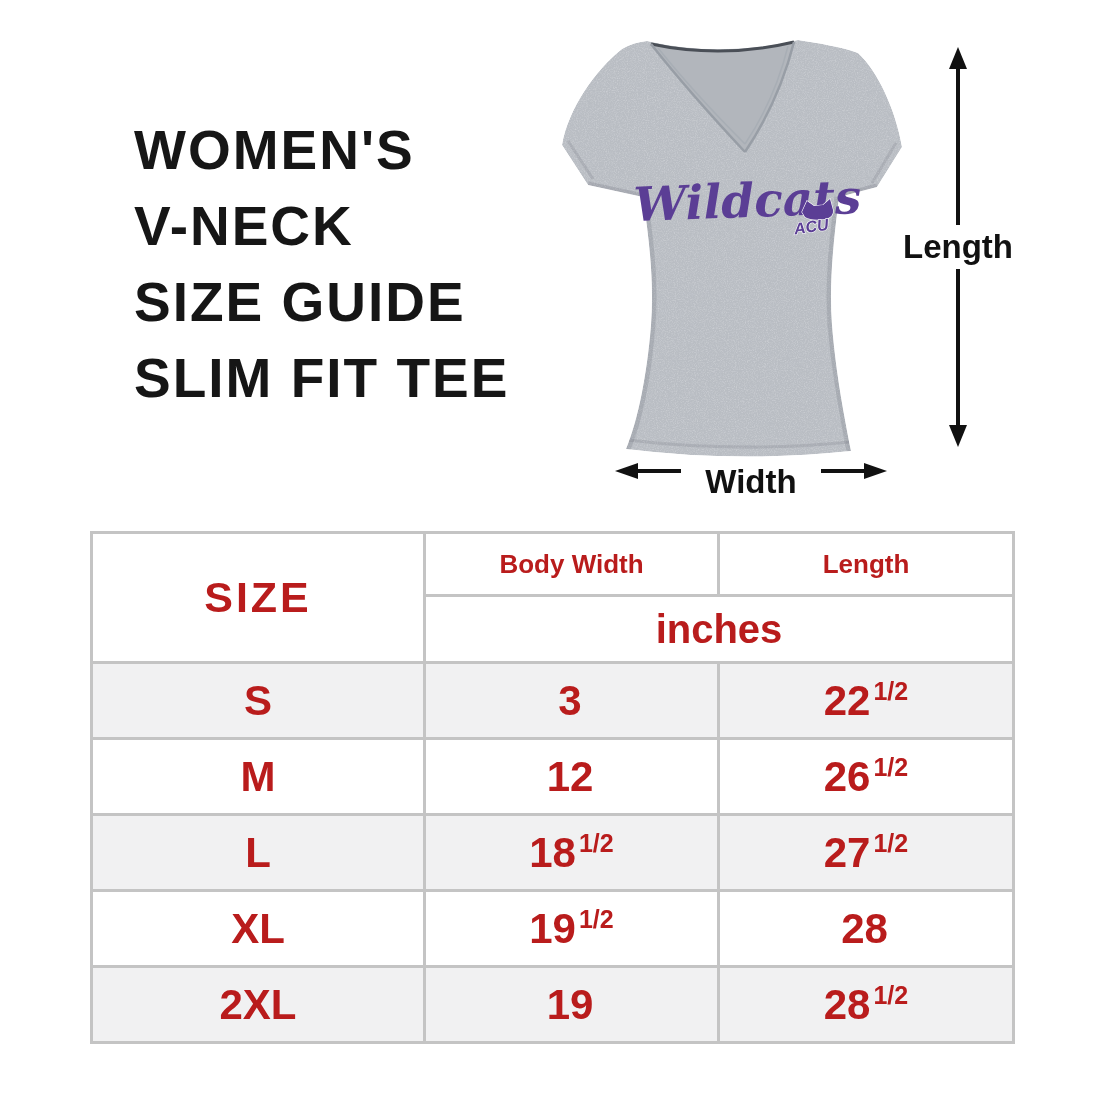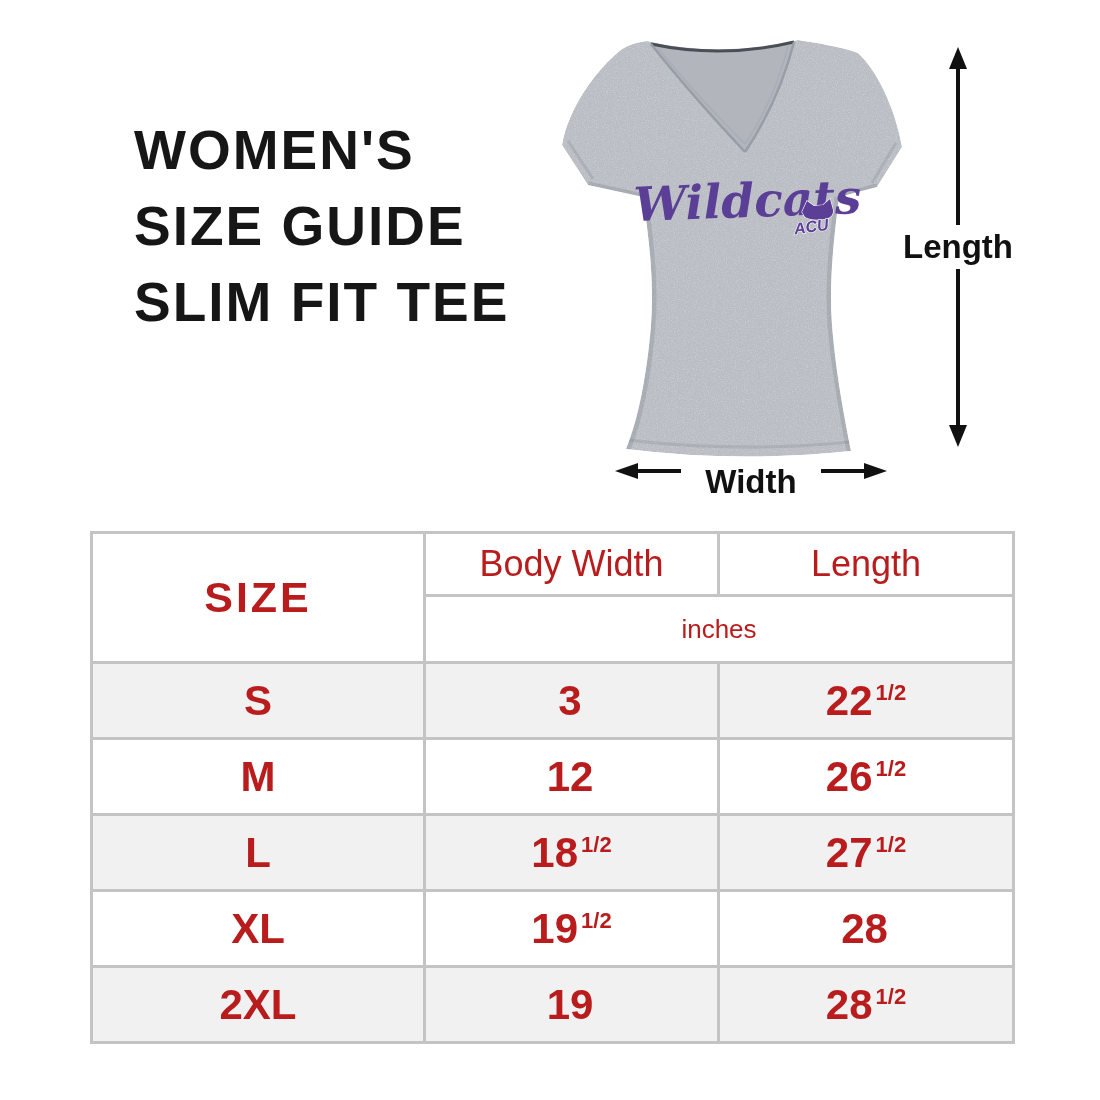--- a/index.html
+++ b/index.html
@@ -36,37 +36,38 @@
 
   
   table.size-table {
     position:absolute; left:90px; top:531px; width:922px;
     border-collapse:collapse; table-layout:fixed; text-align:center;
     color:#b91c1c;
   }
   .size-table th, .size-table td {
     border:3px solid #c4c4c4; background:#ffffff; padding:0;
   }
-  .size-table .hdr      { font-size:36px; font-weight:normal; height:60px; }
-  .size-table .hdr-units{ font-size:26px; font-weight:normal; height:64px; }
+  .size-table .hdr      { font-size:26px; font-weight:bold; height:60px; }
+  .size-table .hdr-units{ font-size:40px; font-weight:bold; height:64px; }
   .size-table .hdr-size { font-size:43px; font-weight:bold; letter-spacing:3px; }
   .size-table td { font-size:42px; font-weight:bold; height:73px; }
   .size-table tr.alt td { background:#f1f1f2; }
   .frac {
-    font-size:22px; font-weight:bold; position:relative; top:-15px;
+    font-size:25px; font-weight:bold; position:relative; top:-15px;
     margin-left:3px; letter-spacing:0;
   }
 </style>
 </head>
 <body>
 
 <div class="page">
 
   <div class="title">
     <div>WOMEN'S</div>
+    <div>V-NECK</div>
     <div>SIZE GUIDE</div>
     <div>SLIM FIT TEE</div>
   </div>
 
   <div class="tee-wrap">
     <svg viewBox="0 0 360 440" width="360" height="440">
       <defs>
         <clipPath id="tee-clip">
           <path d="M 95 16 Q 170 33 246 15 C 266 18 290 22 306 28 C 326 46 344 86 350 122 L 325 162 L 287 172 C 281 220 277 260 280 300 C 284 350 293 395 299 426 Q 185 438 74 424 C 86 395 95 350 99 300 C 102 260 98 220 91 172 L 36 160 L 10 120 C 16 84 44 44 70 24 Q 82 17 95 16 Z"></path>
         </clipPath>

